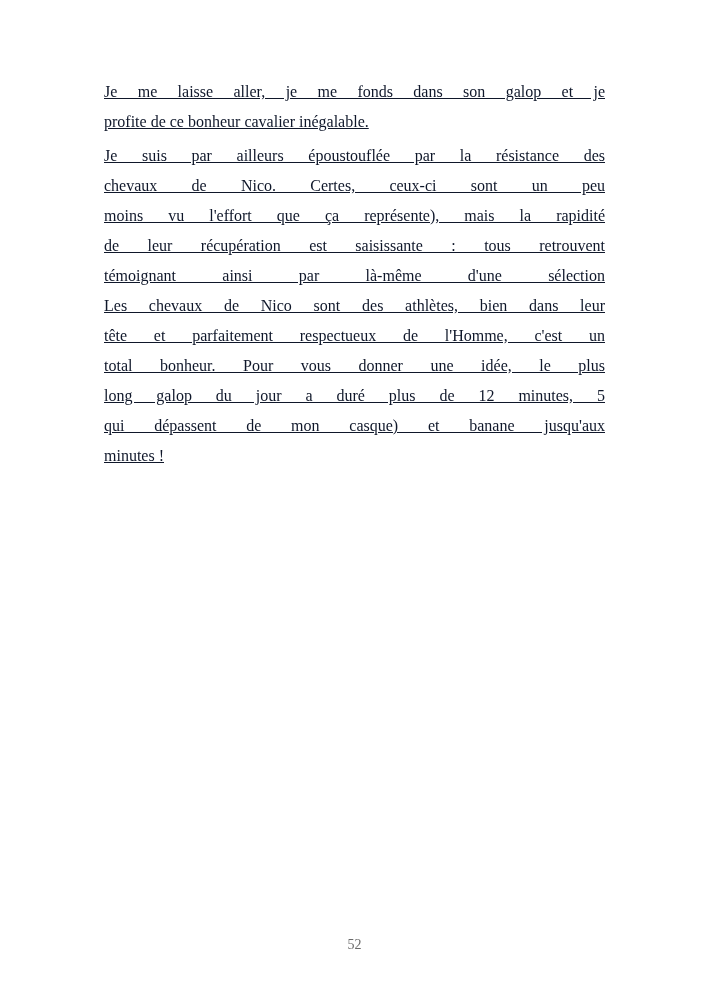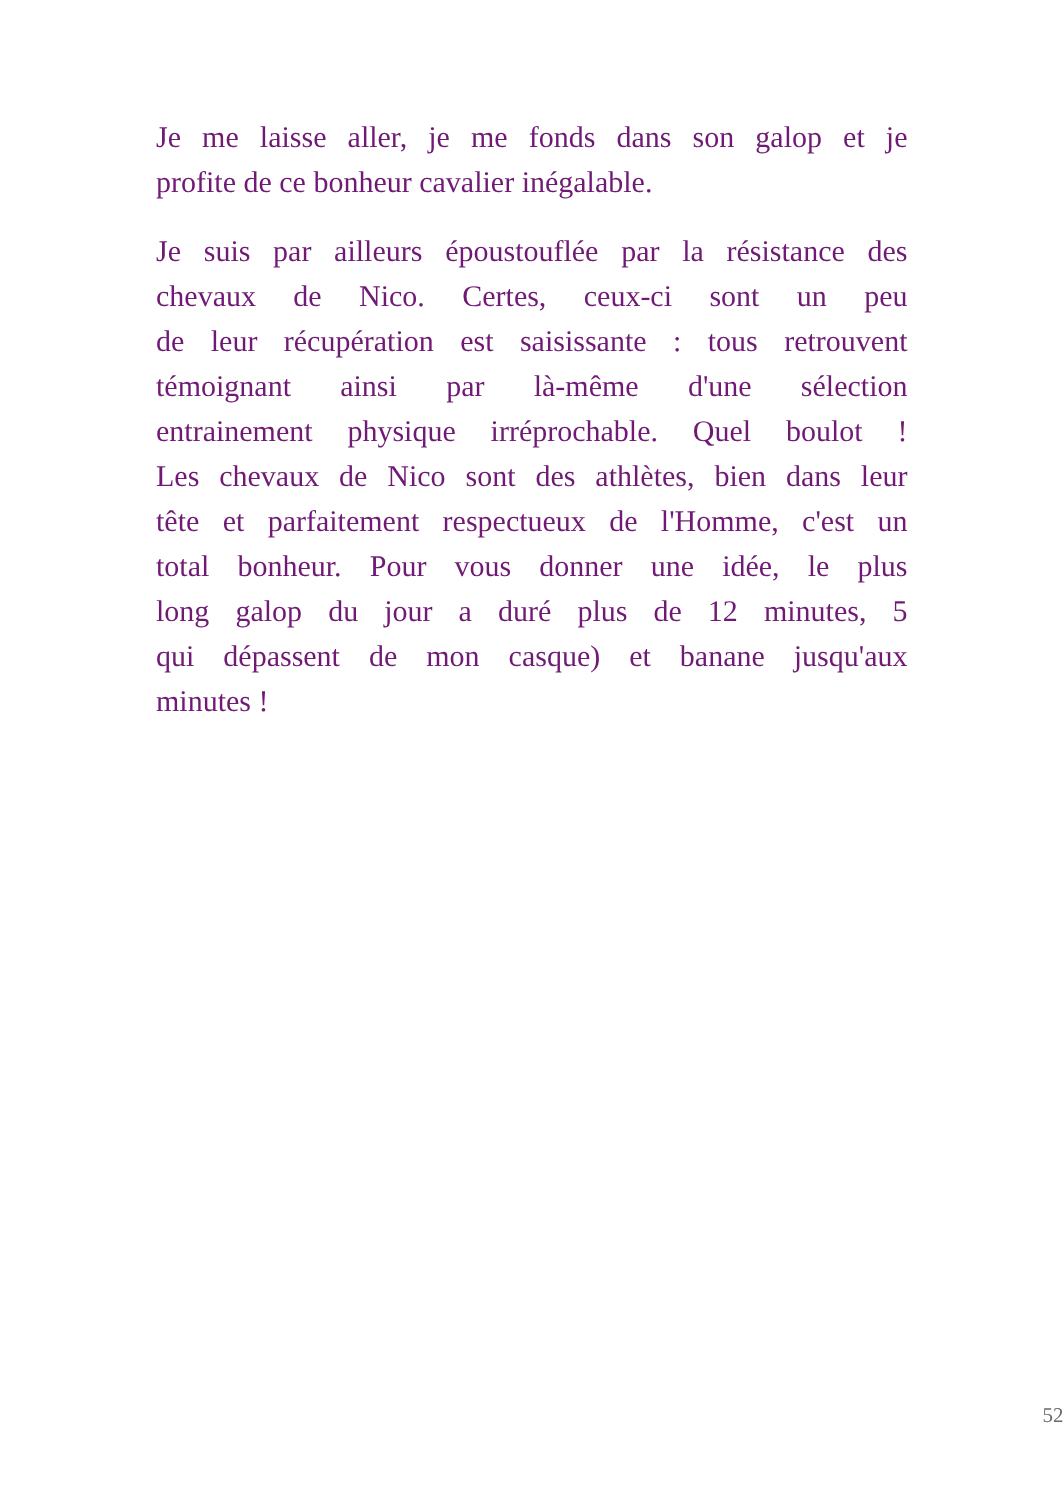--- a/index.html
+++ b/index.html
@@ -15,63 +15,64 @@
     width: 709px;
     height: 992px;
     background: #ffffff;
     font-family: "Liberation Serif", "DejaVu Serif", serif;
   }
   .text-block {
     position: absolute;
     left: 104px;
     top: 77px;
     width: 501px;
-    color: #701a75;
-    font-size: 20px;
+    color: #0f172a;
+    font-size: 16px;
     line-height: 30px;
+    text-decoration: underline;
   }
   .paragraph + .paragraph {
-    margin-top: 16px;
+    margin-top: 4px;
   }
   .line {
     text-align: justify;
     text-align-last: justify;
     white-space: normal;
   }
   .line.last-line {
     text-align-last: left;
   }
   .page-number {
     position: absolute;
     top: 937px;
     left: 0;
     width: 709px;
-    text-align: right;
+    text-align: center;
     font-size: 14px;
     line-height: 16px;
     color: #6a6a6a;
     font-family: "Liberation Serif", "DejaVu Serif", serif;
   }
 </style>
 </head>
 <body>
 
 <div class="page">
   <div class="text-block">
 
   <div class="paragraph">
         <div class="line">Je me laisse aller, je me fonds dans son galop et je</div>
         <div class="line last-line">profite de ce bonheur cavalier inégalable.</div>
       </div>
       <div class="paragraph">
         <div class="line">Je suis par ailleurs époustouflée par la résistance des</div>
         <div class="line">chevaux de Nico. Certes, ceux-ci sont un peu</div>
+        <div class="line">moins vu l'effort que ça représente), mais la rapidité</div>
         <div class="line">de leur récupération est saisissante : tous retrouvent</div>
         <div class="line">témoignant ainsi par là-même d'une sélection</div>
-        <div class="line">entrainement physique irréprochable. Quel boulot !</div>
         <div class="line">Les chevaux de Nico sont des athlètes, bien dans leur</div>
         <div class="line">tête et parfaitement respectueux de l'Homme, c'est un</div>
         <div class="line">total bonheur. Pour vous donner une idée, le plus</div>
         <div class="line">long galop du jour a duré plus de 12 minutes, 5</div>
         <div class="line">qui dépassent de mon casque) et banane jusqu'aux</div>
         <div class="line last-line">minutes !</div>
       </div>
     </div>
   <div class="page-number">52</div>
 </div>

